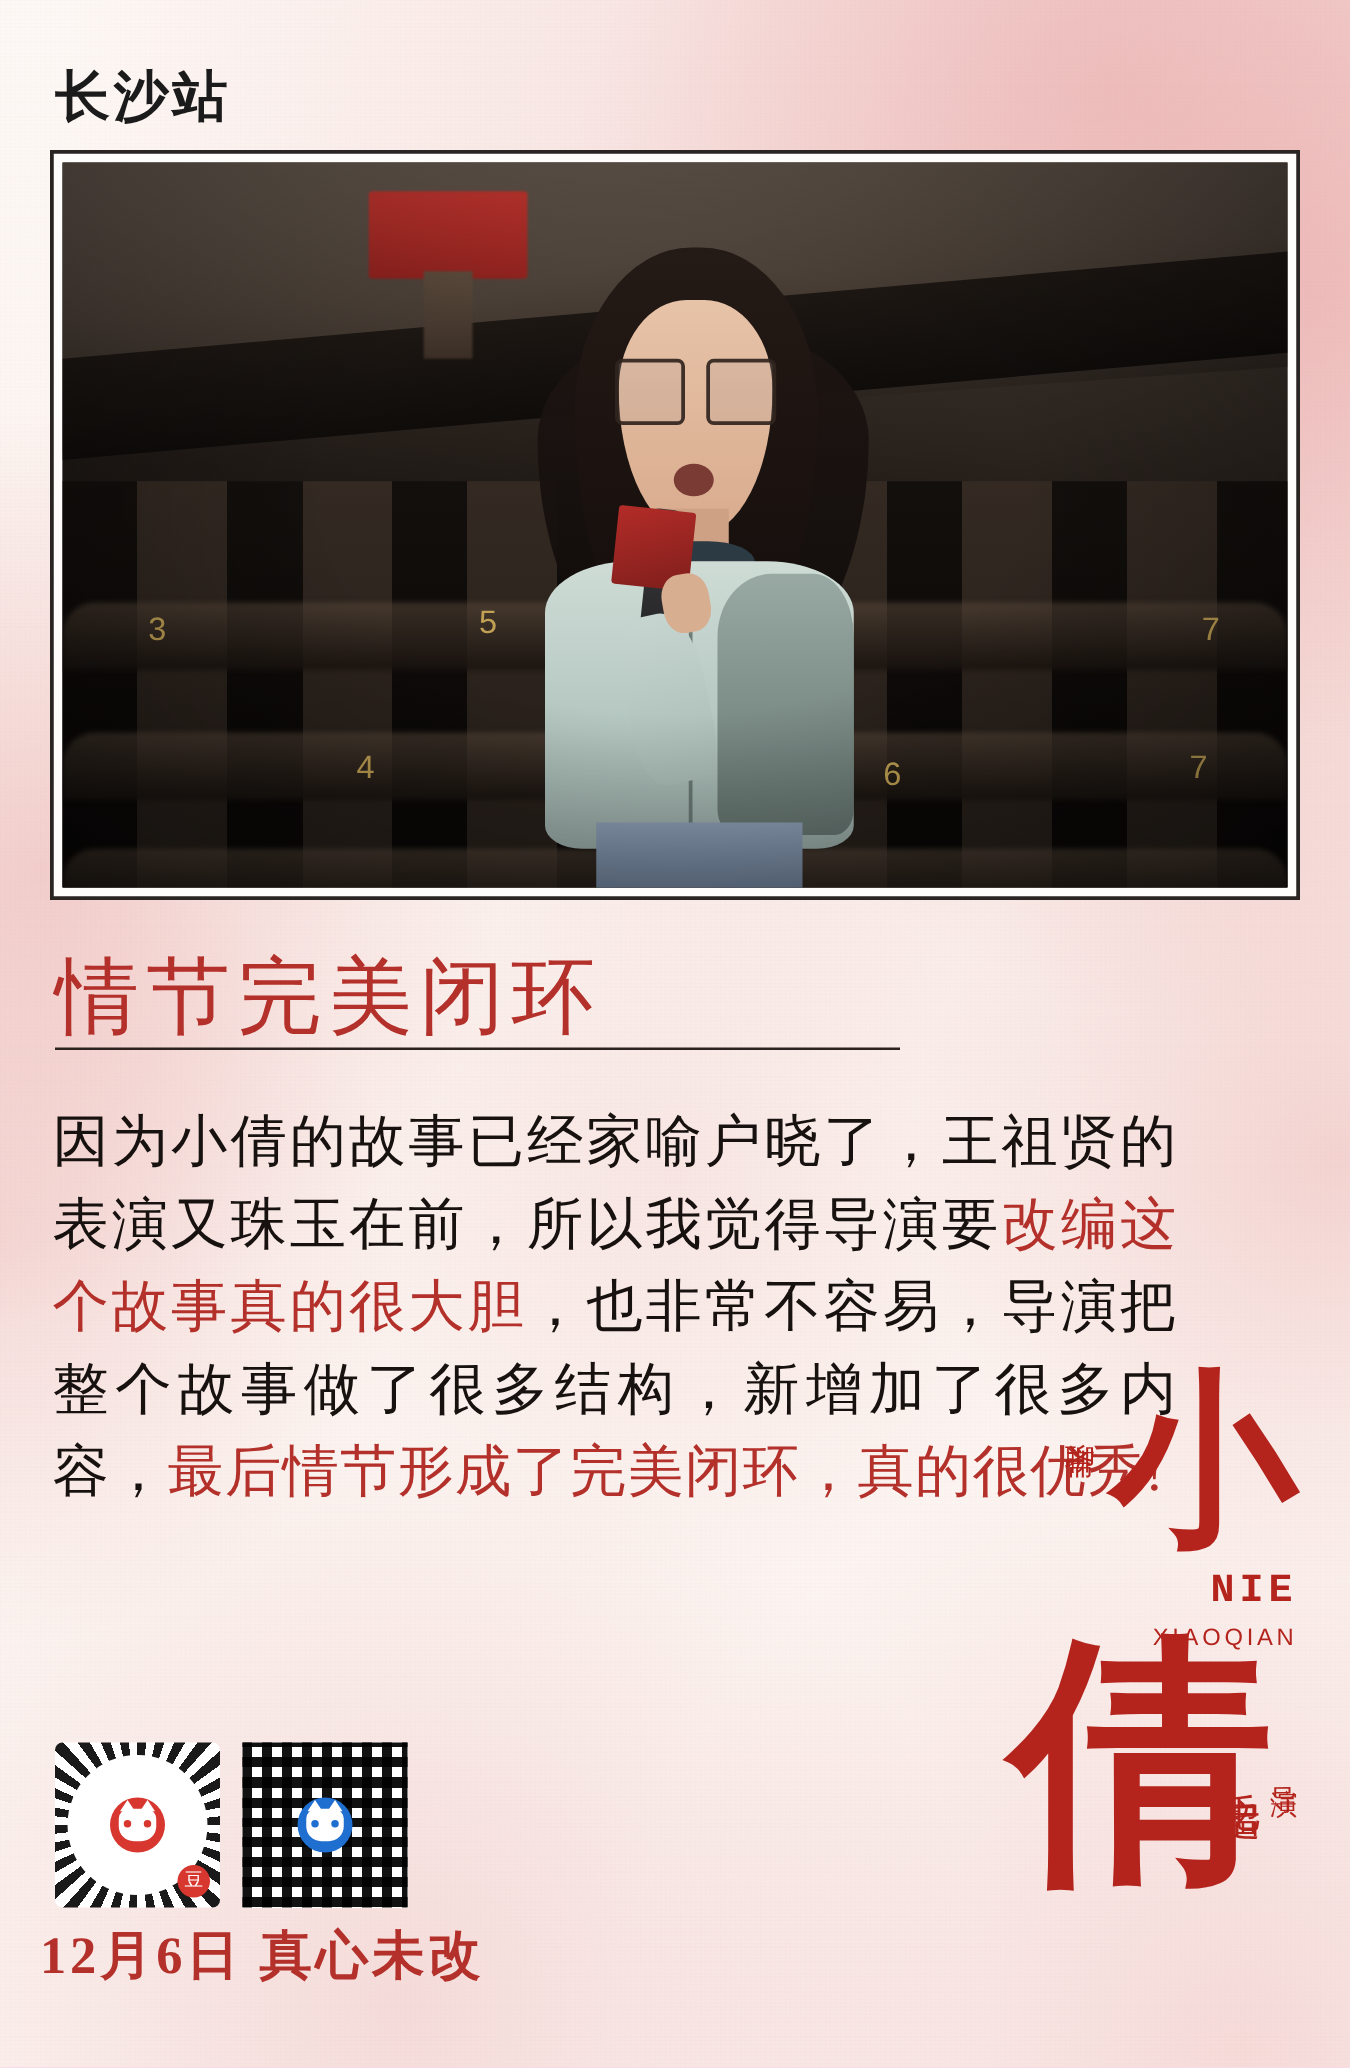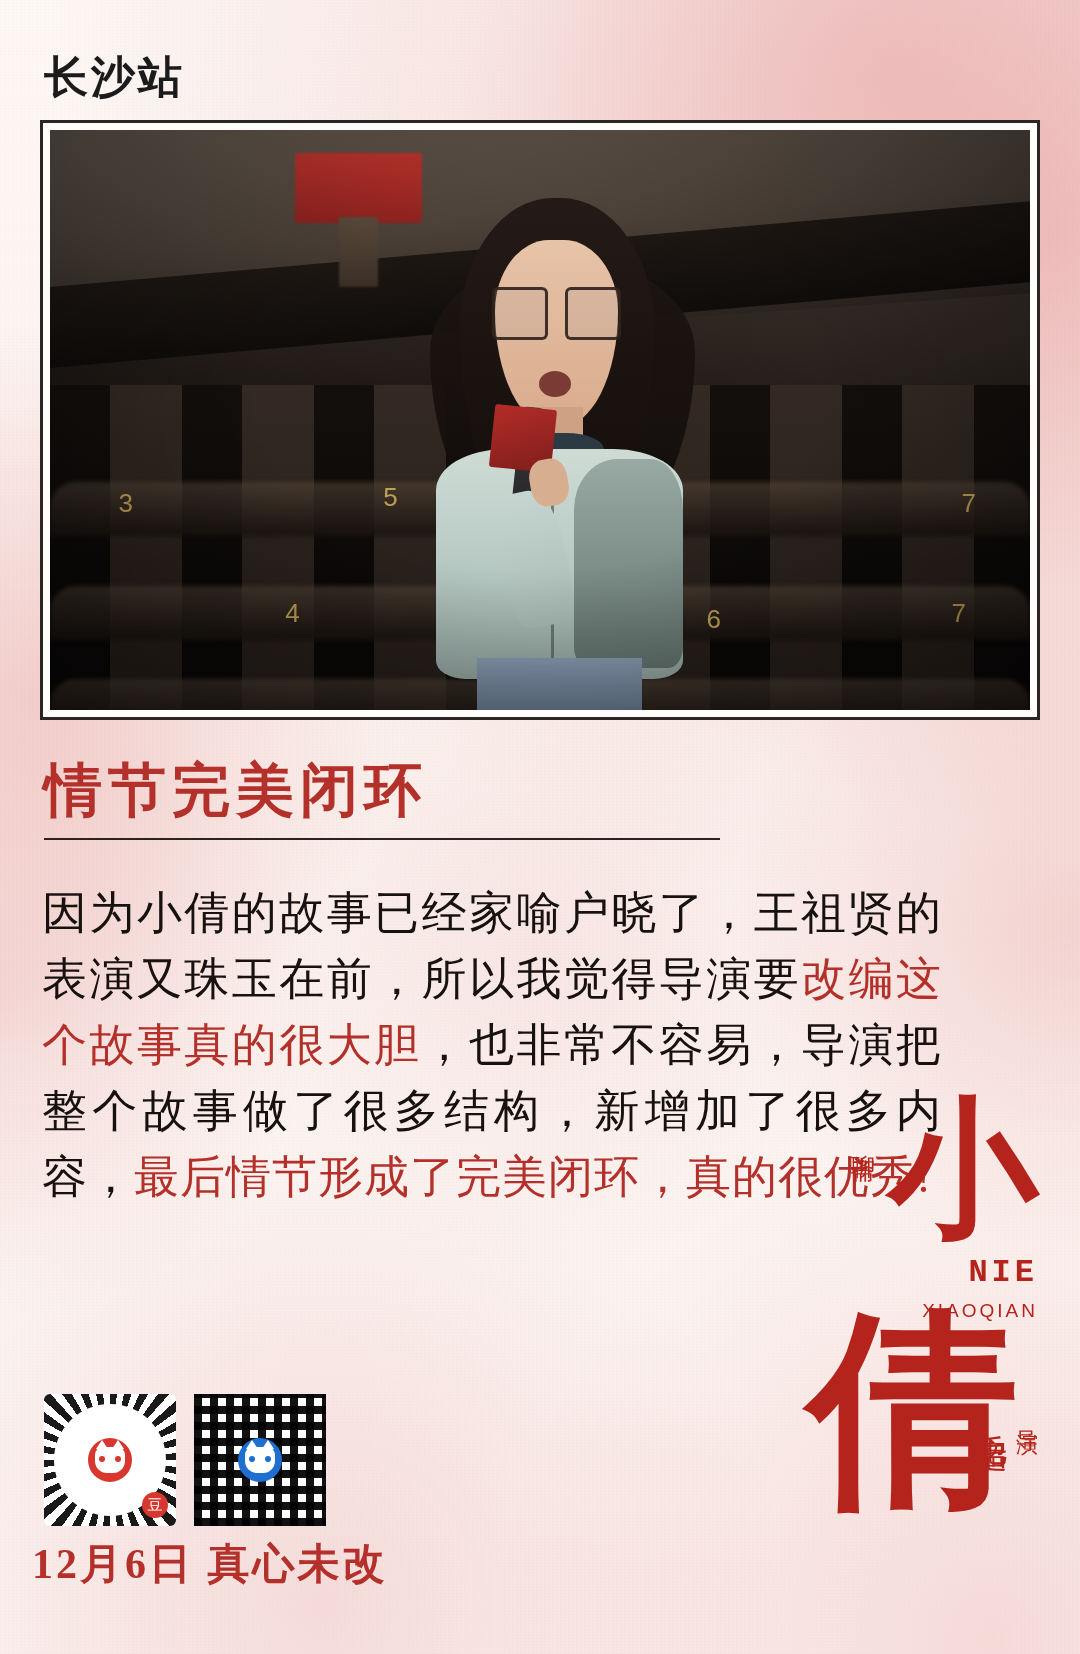--- a/index.html
+++ b/index.html
@@ -253,22 +253,22 @@
     position: absolute;
     inset: 0;
     background: radial-gradient(ellipse at 50% 45%, rgba(0,0,0,0) 40%, rgba(0,0,0,0.45) 100%);
   }
 
   
   .headline {
     position: absolute;
     left: 44px;
     top: 752px;
-    font-size: 58px;
-    font-weight: bold;
+    font-size: 67px;
+    font-weight: normal;
     letter-spacing: 6px;
     color: #b4302a;
     font-family: "Liberation Serif", "DejaVu Serif", serif;
   }
   .rule {
     position: absolute;
     left: 44px;
     top: 838px;
     width: 676px;
     height: 2px;

